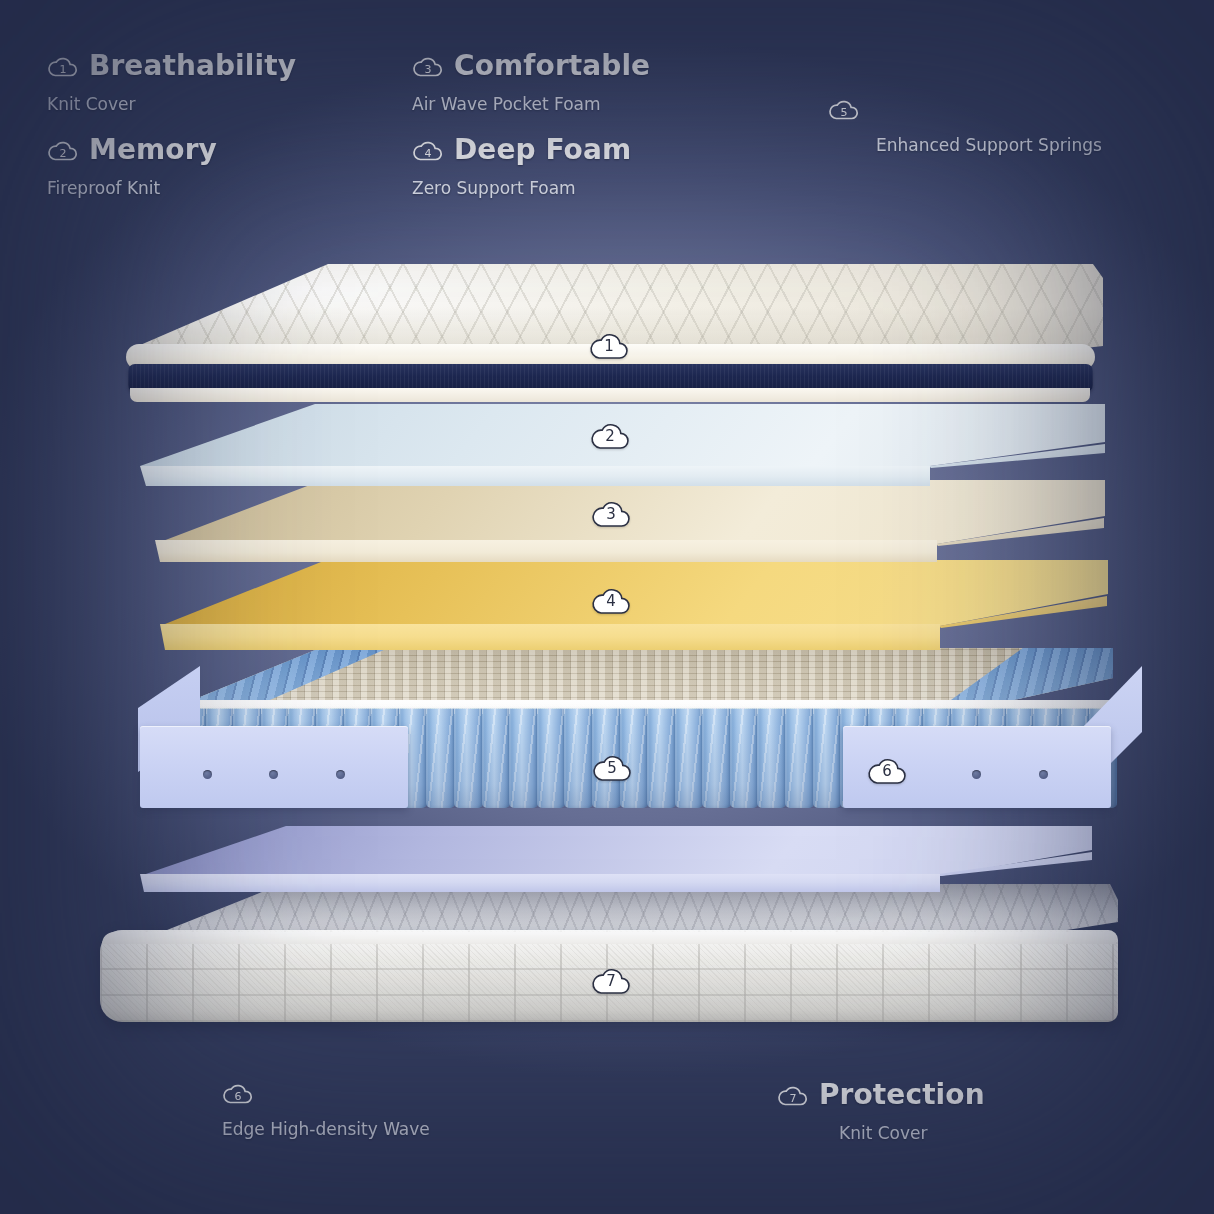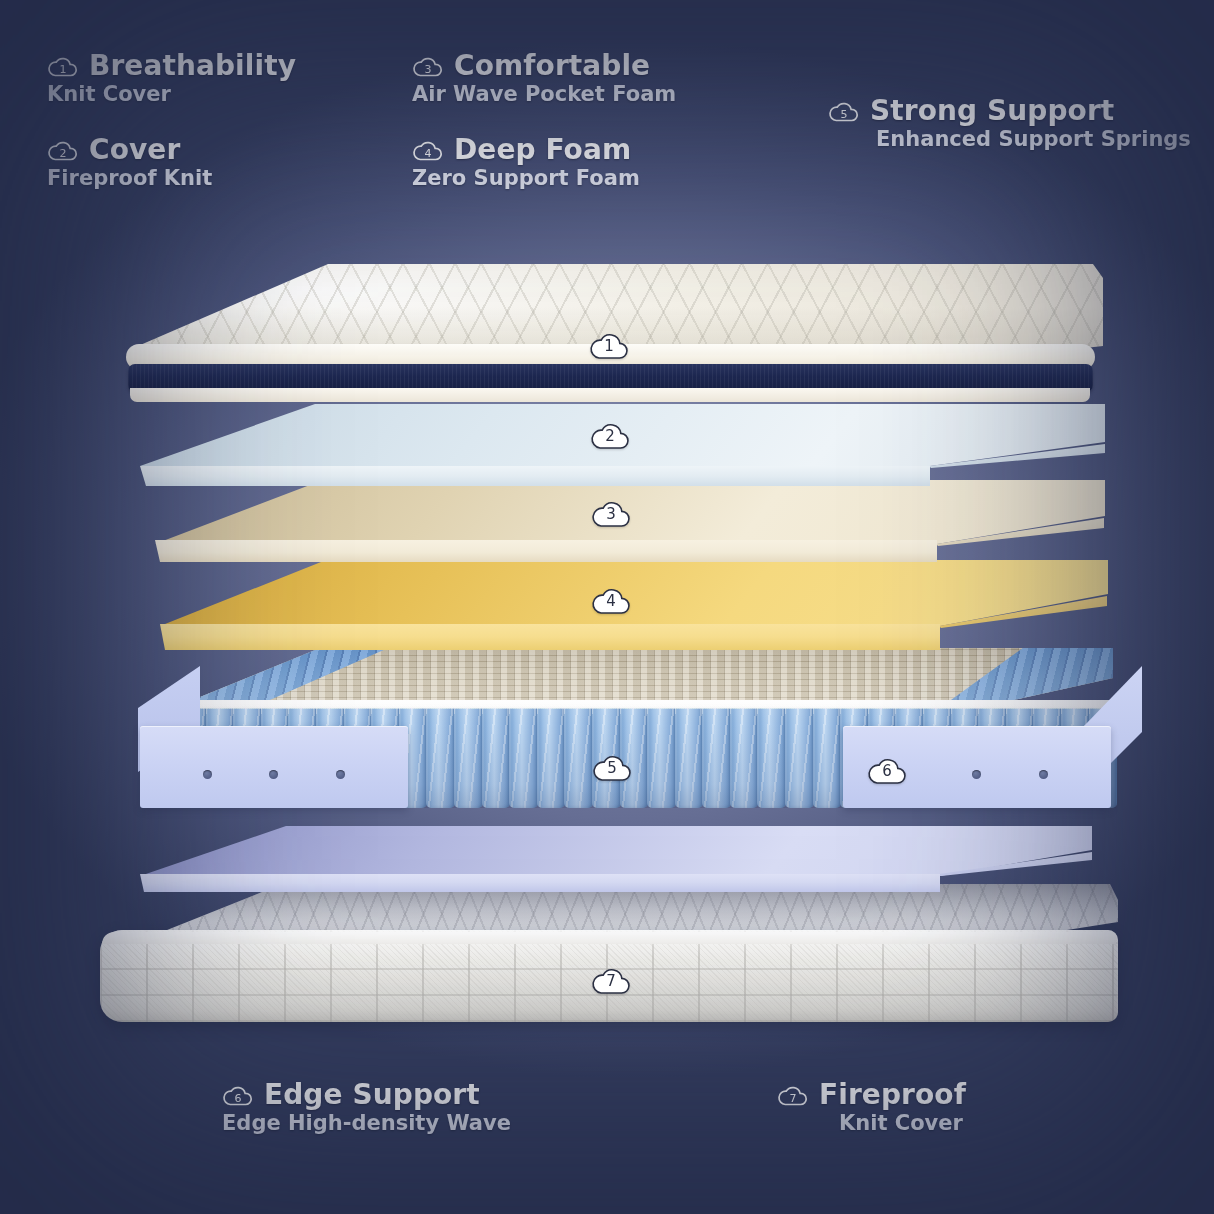--- a/index.html
+++ b/index.html
@@ -23,21 +23,21 @@
 
   
   .feat{position:absolute;color:#fff;}
   .feat .row{display:flex;align-items:center;gap:11px;}
   .feat .ttl{
     font-size:28px;font-weight:700;letter-spacing:.1px;line-height:1;
     color:#ffffff;text-shadow:0 1px 2px rgba(10,14,30,.45);
     white-space:nowrap;
   }
   .feat .sub{
-    font-size:21px;font-weight:700;line-height:1;margin-top:4px;
+    font-size:17px;font-weight:400;line-height:1;margin-top:16px;
     color:#e6e9f3;text-shadow:0 1px 2px rgba(10,14,30,.4);
     white-space:nowrap;
   }
   .cloud-ico{width:31px;height:24px;flex:0 0 31px;display:block;}
 
   .f1{left:47px;top:52px;}
   .f2{left:47px;top:136px;}
   .f3{left:412px;top:52px;}
   .f4{left:412px;top:136px;}
   .f5{left:828px;top:97px;}
@@ -328,21 +328,21 @@
     </div>
     <div class="sub">Knit Cover</div>
   </div>
 
   <div class="feat f2">
     <div class="row">
       <svg class="cloud-ico" viewBox="0 0 31 24">
         <path d="M8.2 21.5h15.4a5.6 5.6 0 0 0 0-11.2 6.4 6.4 0 0 0-.5 0A7.6 7.6 0 0 0 9.3 8.1a5.8 5.8 0 0 0-1.1 13.4z" fill="none" stroke="#ffffff" stroke-width="1.7"></path>
         <text x="16" y="19" font-size="11" fill="#ffffff" text-anchor="middle" font-family="DejaVu Sans, sans-serif">2</text>
       </svg>
-      <div class="ttl">Cover</div>
+      <div class="ttl">Memory</div>
     </div>
     <div class="sub">Fireproof Knit</div>
   </div>
 
   <div class="feat f3">
     <div class="row">
       <svg class="cloud-ico" viewBox="0 0 31 24">
         <path d="M8.2 21.5h15.4a5.6 5.6 0 0 0 0-11.2 6.4 6.4 0 0 0-.5 0A7.6 7.6 0 0 0 9.3 8.1a5.8 5.8 0 0 0-1.1 13.4z" fill="none" stroke="#ffffff" stroke-width="1.7"></path>
         <text x="16" y="19" font-size="11" fill="#ffffff" text-anchor="middle" font-family="DejaVu Sans, sans-serif">3</text>
       </svg>
@@ -361,43 +361,41 @@
     </div>
     <div class="sub">Zero Support Foam</div>
   </div>
 
   <div class="feat f5">
     <div class="row">
       <svg class="cloud-ico" viewBox="0 0 31 24">
         <path d="M8.2 21.5h15.4a5.6 5.6 0 0 0 0-11.2 6.4 6.4 0 0 0-.5 0A7.6 7.6 0 0 0 9.3 8.1a5.8 5.8 0 0 0-1.1 13.4z" fill="none" stroke="#ffffff" stroke-width="1.7"></path>
         <text x="16" y="19" font-size="11" fill="#ffffff" text-anchor="middle" font-family="DejaVu Sans, sans-serif">5</text>
       </svg>
-      <div class="ttl">Strong Support</div>
     </div>
     <div class="sub">Enhanced Support Springs</div>
   </div>
 
   <div class="feat f6">
     <div class="row">
       <svg class="cloud-ico" viewBox="0 0 31 24">
         <path d="M8.2 21.5h15.4a5.6 5.6 0 0 0 0-11.2 6.4 6.4 0 0 0-.5 0A7.6 7.6 0 0 0 9.3 8.1a5.8 5.8 0 0 0-1.1 13.4z" fill="none" stroke="#ffffff" stroke-width="1.7"></path>
         <text x="16" y="19" font-size="11" fill="#ffffff" text-anchor="middle" font-family="DejaVu Sans, sans-serif">6</text>
       </svg>
-      <div class="ttl">Edge Support</div>
     </div>
     <div class="sub">Edge High-density Wave</div>
   </div>
 
   <div class="feat f7">
     <div class="row">
       <svg class="cloud-ico" viewBox="0 0 31 24">
         <path d="M8.2 21.5h15.4a5.6 5.6 0 0 0 0-11.2 6.4 6.4 0 0 0-.5 0A7.6 7.6 0 0 0 9.3 8.1a5.8 5.8 0 0 0-1.1 13.4z" fill="none" stroke="#ffffff" stroke-width="1.7"></path>
         <text x="16" y="19" font-size="11" fill="#ffffff" text-anchor="middle" font-family="DejaVu Sans, sans-serif">7</text>
       </svg>
-      <div class="ttl">Fireproof</div>
+      <div class="ttl">Protection</div>
     </div>
     <div class="sub">Knit Cover</div>
   </div>
 
   <div id="stack">
 
     <div class="layer l7">
       <div class="topQuilt"></div>
       <div class="side"></div>
       <div class="piping"></div>

